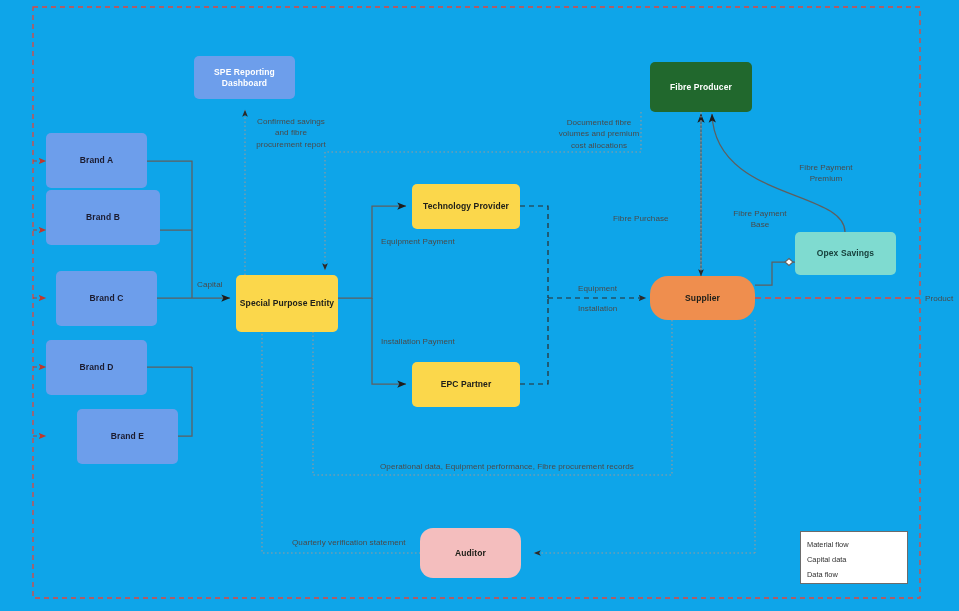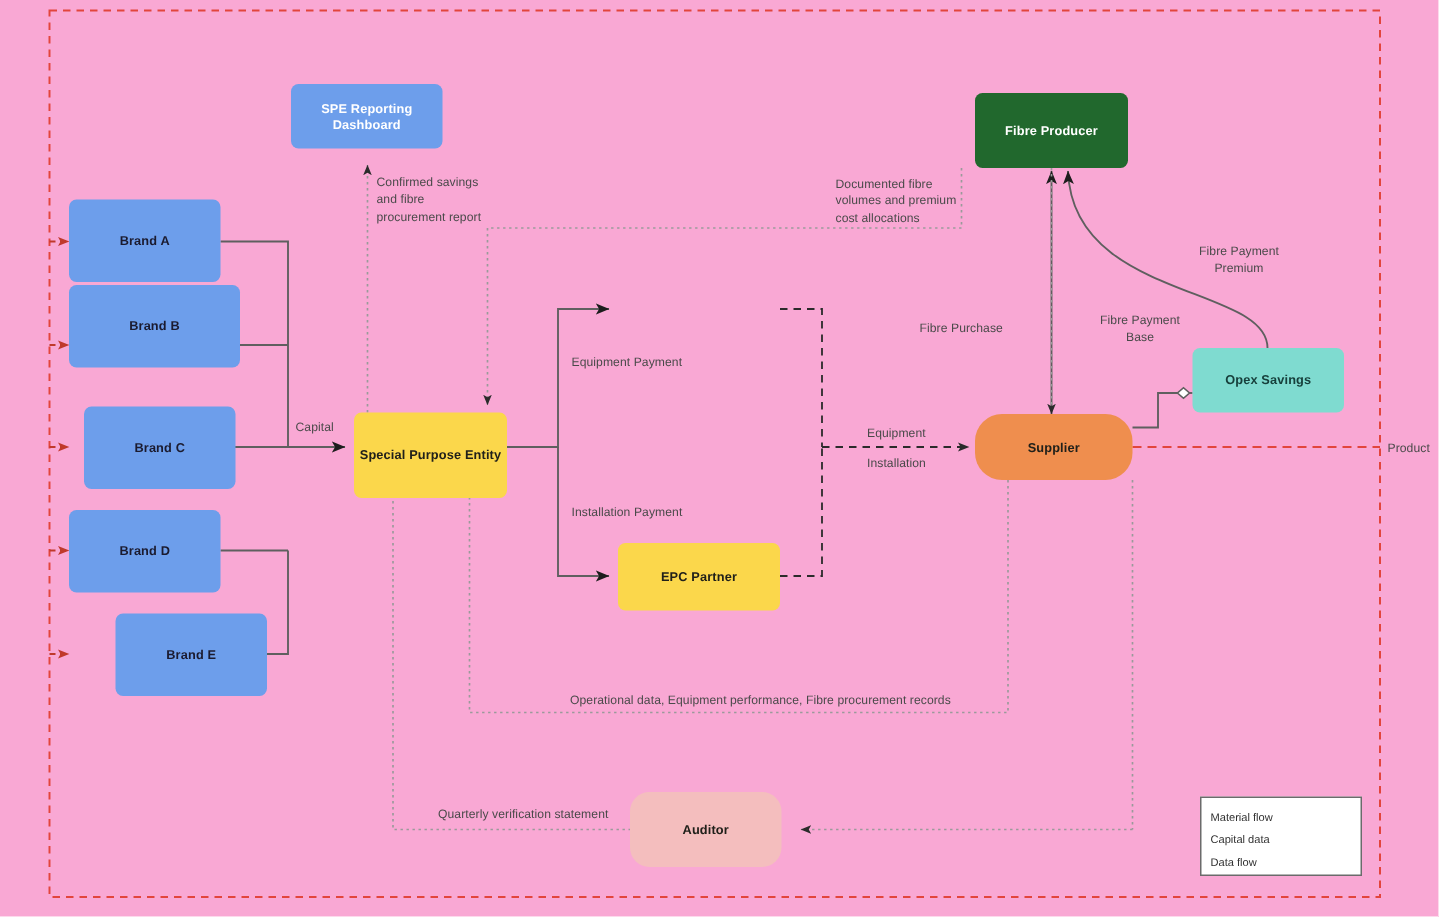--- a/index.html
+++ b/index.html
@@ -1,29 +1,29 @@
 <!DOCTYPE html>
 <html><head>
 <meta charset="utf-8">
 <style>
   html,body{margin:0;padding:0;background:#ffffff;}
   body{font-family:"Liberation Sans",sans-serif;}
-  #stage{position:relative;width:959px;height:611px;background:#f9a8d4;overflow:hidden;}
+  #stage{position:relative;width:959px;height:611px;background:#0ea5e9;overflow:hidden;}
   #stage svg{position:absolute;left:0;top:0;width:959px;height:611px;}
   .node{position:absolute;border-radius:5px;display:flex;align-items:center;justify-content:center;
         text-align:center;font-weight:bold;font-size:8.5px;letter-spacing:.1px;line-height:1.25;
         box-sizing:border-box;}
   .n-blue{background:#6d9eeb;color:#ffffff;}
   .n-blue.dark{color:#1b1b2f;}
   .n-yellow{background:#fbd74b;color:#20201a;}
   .n-green{background:#21682d;color:#ffffff;}
   .n-orange{background:#ef8e4e;color:#20201a;}
   .n-teal{background:#7fdbd0;color:#17403c;}
   .n-pink{background:#f4bebe;color:#20201a;border-radius:13px;}
-  .lbl{position:absolute;font-size:8.1px;color:#4a4a4a;line-height:1.42;letter-spacing:.05px;}
+  .lbl{position:absolute;font-size:8.1px;color:#4a4a4a;line-height:1.42;letter-spacing:.05px;text-align:center;}
   .lbl.c{text-align:center;}
   #legend{position:absolute;left:800px;top:531px;width:108px;height:53px;border:1px solid #6b6b6b;
           background:#ffffff;box-sizing:border-box;}
   .lg-row{position:absolute;left:6px;height:14px;display:flex;align-items:center;gap:5px;}
   .lg-txt{font-size:7.4px;color:#2f2f2f;}
   .lg-svg{width:52px;height:10px;display:block;}
 </style>
 </head>
 <body>
 
@@ -107,20 +107,23 @@
     <span>Brand D</span>
   </div>
   <div class="node n-blue dark" style="left:46px;top:409px;width:101px;height:55px;margin-left:31px;">
     <span>Brand E</span>
   </div>
 
   <div class="node n-yellow" style="left:236px;top:275px;width:102px;height:57px;">
     <span>Special Purpose Entity</span>
   </div>
 
+  <div class="node n-yellow" style="left:412px;top:184px;width:108px;height:45px;">
+    <span>Technology Provider</span>
+  </div>
   <div class="node n-yellow" style="left:412px;top:362px;width:108px;height:45px;">
     <span>EPC Partner</span>
   </div>
 
   <div class="node n-green" style="left:650px;top:62px;width:102px;height:50px;">
     <span>Fibre Producer</span>
   </div>
 
   <div class="node n-orange" style="left:650px;top:276px;width:105px;height:44px;border-radius:18px;">
     <span>Supplier</span>

